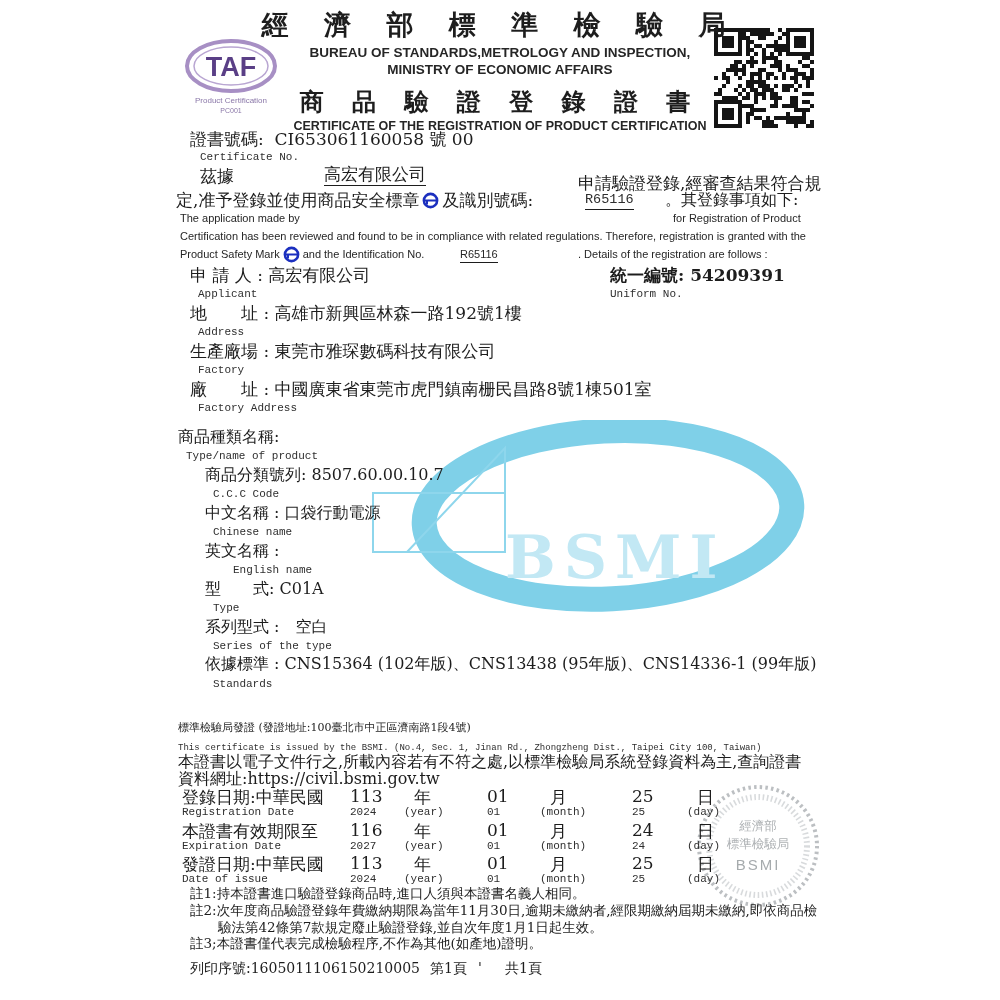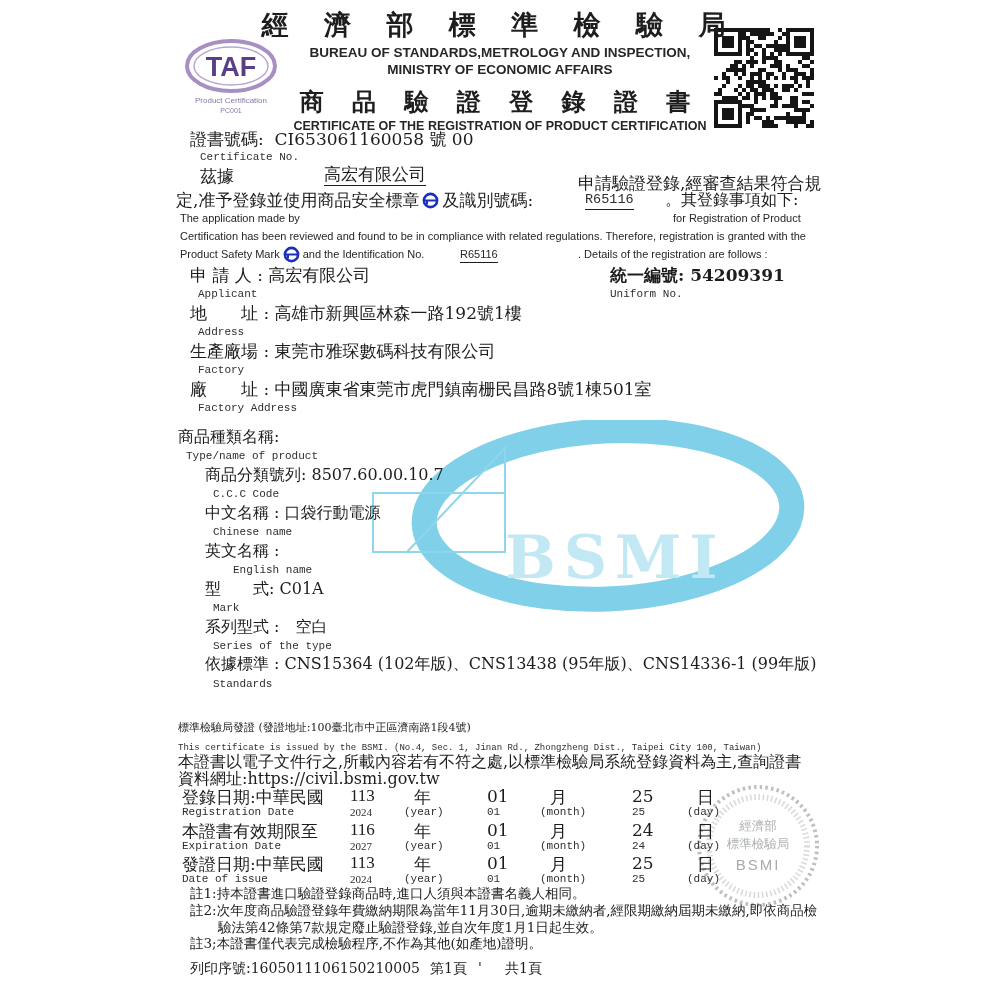--- a/index.html
+++ b/index.html
@@ -22,21 +22,21 @@
   .s9{font-size:9px;}
   .hdr{position:absolute;left:170px;right:170px;top:8px;text-align:center;z-index:3;}
   .hdr div{line-height:1.25;}
   .flexline{display:flex;align-items:center;}
   .mark{width:17px;height:17px;margin:0 3px;flex:0 0 auto;}
   .daterow{position:absolute;height:20px;width:560px;z-index:3;}
   .daterow span{position:absolute;white-space:nowrap;}
   .daterow.zhrow{font-size:17px;}
   .daterow.enrow{font-size:11px;font-family:"Liberation Mono","DejaVu Sans Mono",monospace;color:#2e2e2e;}
   .dc0{left:0;}
-  .dc1{left:168px;font-family:Liberation Serif, serif;}
+  .dc1{left:168px;}
   .dc2{left:232px;}
   .dc3{left:305px;}
   .dc4{left:368px;}
   .dc5{left:450px;}
   .dc6{left:515px;}
   .enrow .dc2{left:222px;}
   .enrow .dc4{left:358px;}
   .enrow .dc6{left:505px;}
   .wm{position:absolute;left:365px;top:420px;z-index:1;}
   .seal{position:absolute;left:688px;top:778px;z-index:2;opacity:.9;}
@@ -466,21 +466,21 @@
   <div class="ln zh s16" style="left:205px;top:466px;">商品分類號列: 8507.60.00.10.7</div>
   <div class="ln mono s11" style="left:213px;top:488px;">C.C.C Code</div>
 
   <div class="ln zh s16" style="left:205px;top:504px;">中文名稱 : 口袋行動電源</div>
   <div class="ln mono s11" style="left:213px;top:526px;">Chinese name</div>
 
   <div class="ln zh s16" style="left:205px;top:542px;">英文名稱 :</div>
   <div class="ln mono s11" style="left:213px;top:564px;margin-left:20px;">English name</div>
 
   <div class="ln zh s16" style="left:205px;top:580px;">型　　式: C01A</div>
-  <div class="ln mono s11" style="left:213px;top:602px;">Mark</div>
+  <div class="ln mono s11" style="left:213px;top:602px;">Type</div>
 
   <div class="ln zh s16" style="left:205px;top:618px;">系列型式 :　空白</div>
   <div class="ln mono s11" style="left:213px;top:640px;">Series of the type</div>
 
   <div class="ln zh s16" style="left:205px;top:655px;">依據標準 : CNS15364 (102年版)、CNS13438 (95年版)、CNS14336-1 (99年版)</div>
   <div class="ln mono s11" style="left:213px;top:678px;">Standards</div>
 
   <div class="ln zh s15" style="left:178px;top:722px;">標準檢驗局發證 (發證地址:100臺北市中正區濟南路1段4號)</div>
   <div class="ln mono s9" style="left:178px;top:743px;">This certificate is issued by the BSMI. (No.4, Sec. 1, Jinan Rd., Zhongzheng Dist., Taipei City 100, Taiwan)</div>
   <div class="ln zh s16" style="left:178px;top:770px;">資料網址:https://civil.bsmi.gov.tw</div>

